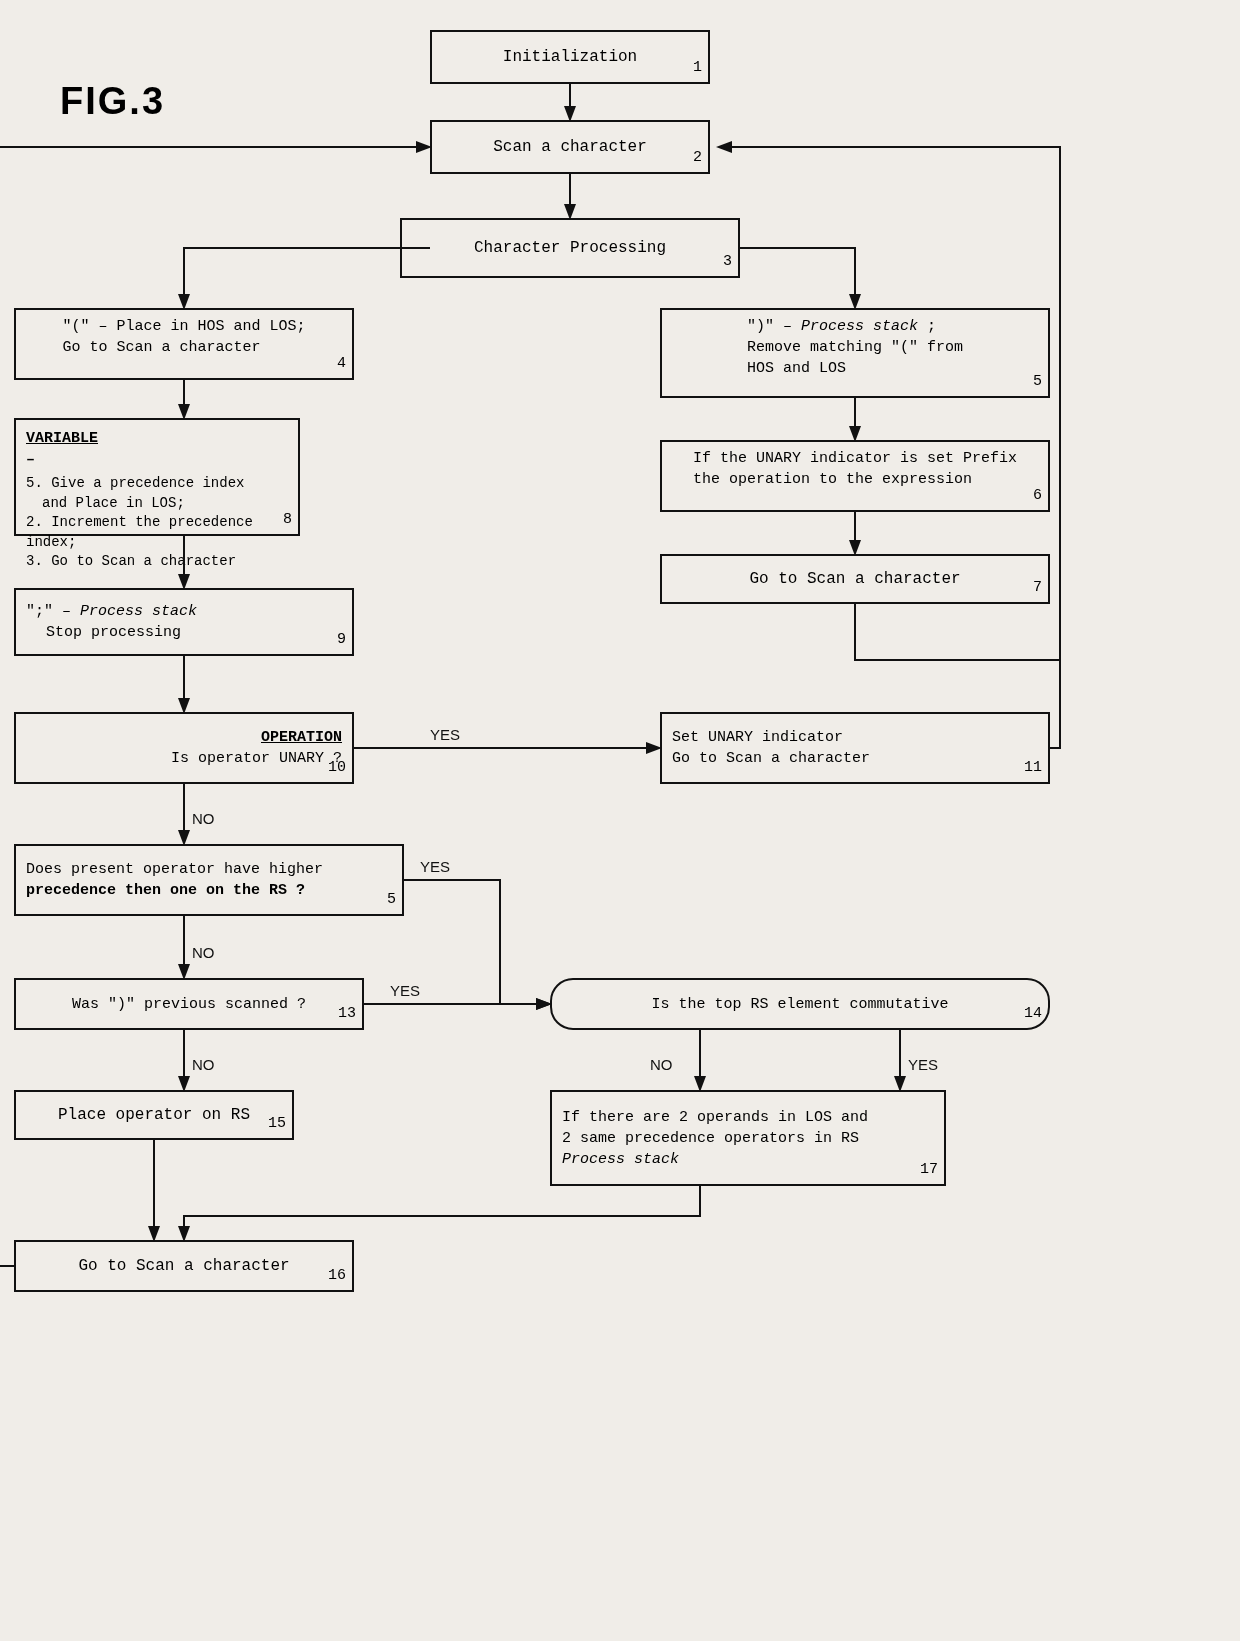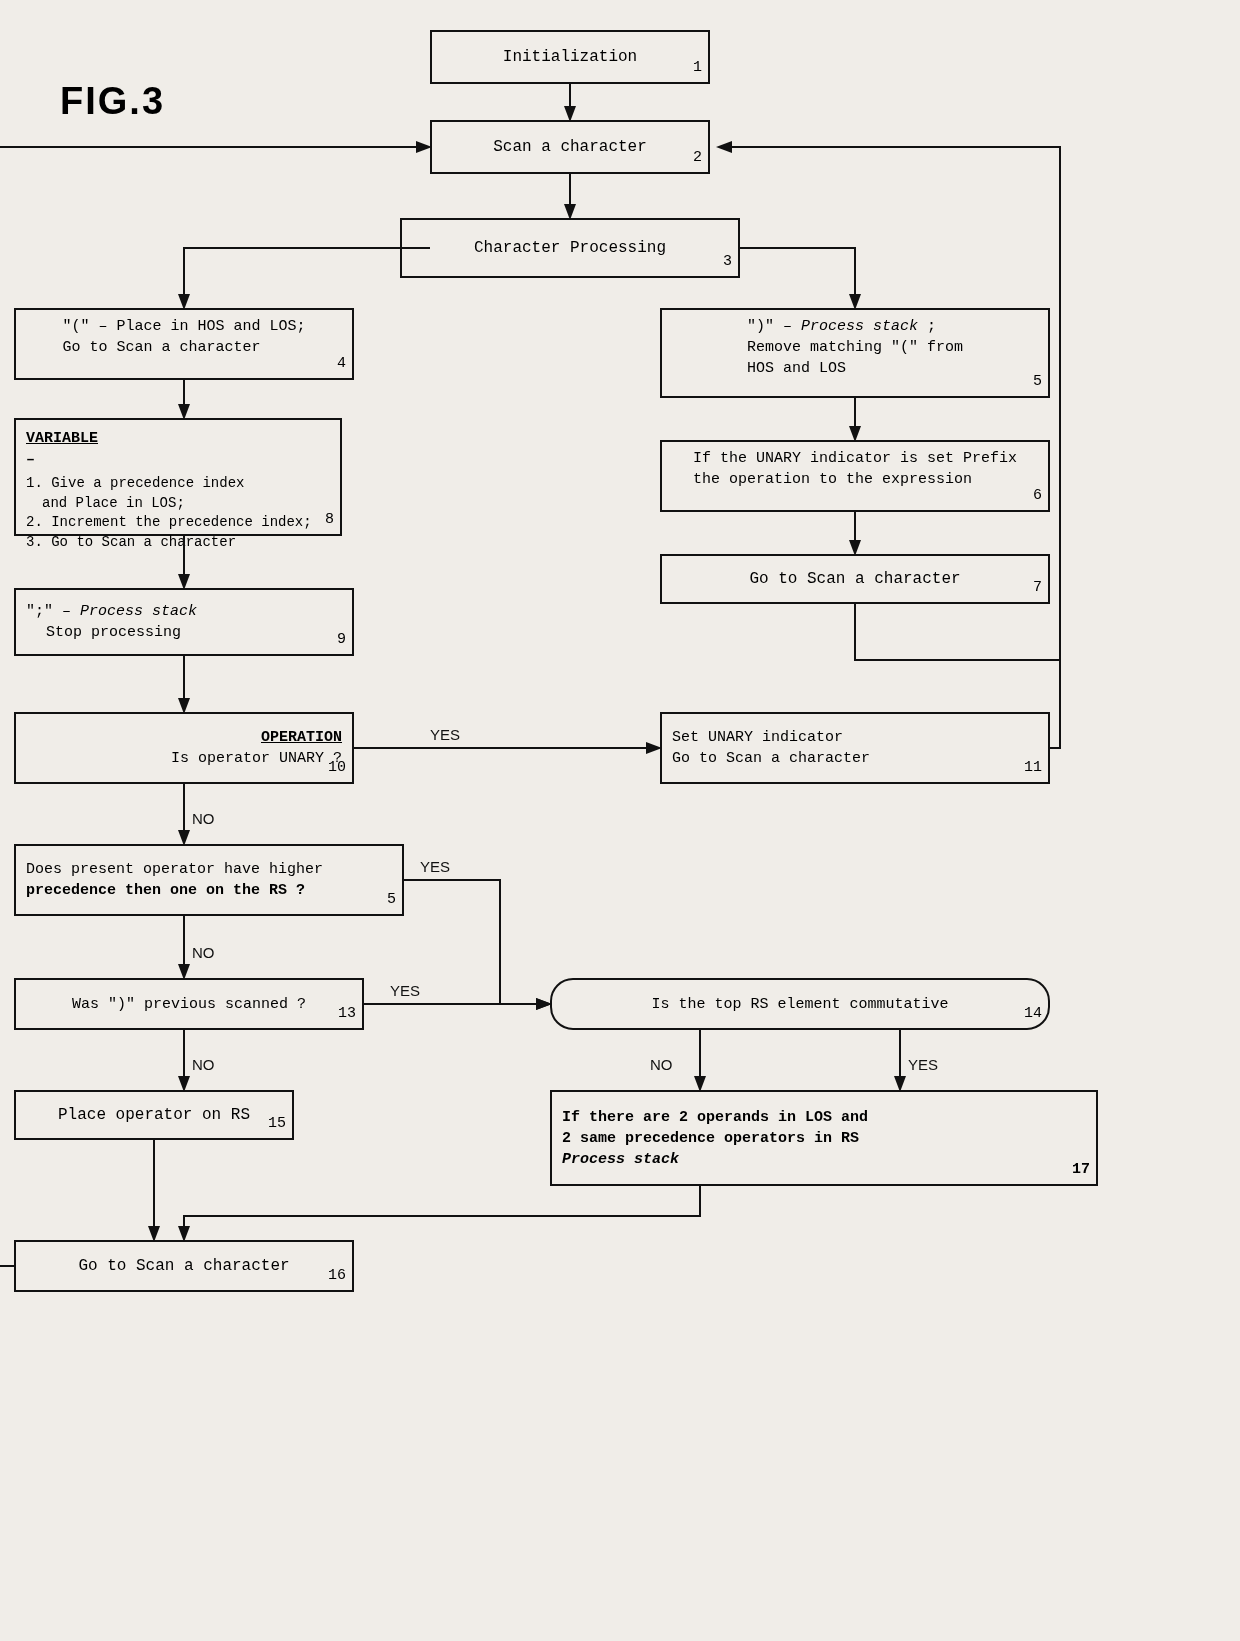--- a/index.html
+++ b/index.html
@@ -102,24 +102,24 @@
     <span style="white-space:pre-line; font-size:15px;">If the UNARY indicator is set Prefix
 the operation to the expression</span>
     <span class="num">6</span>
   </div>
 
   <div class="box" style="left:660px; top:554px; width:390px; height:50px;">
     <span>Go to Scan a character</span>
     <span class="num">7</span>
   </div>
 
-  <div class="box" style="left:14px; top:418px; width:328px; height:118px; text-align:left; align-items:flex-start; flex-direction:column; justify-content:flex-start; padding:8px 10px;">
+  <div class="box" style="left:14px; top:418px; width:286px; height:118px; text-align:left; align-items:flex-start; flex-direction:column; justify-content:flex-start; padding:8px 10px;">
     <span style="font-size:15px; text-decoration:underline; font-weight:bold;">VARIABLE</span>
       <span style="font-size:15px; font-weight:bold;"> –</span>
-    <span style="font-size:14px; margin-top:4px;">1. Give a precedence index</span>
+    <span style="font-size:14px; margin-top:4px;">5. Give a precedence index</span>
     <span style="font-size:14px; padding-left:16px;">and Place in LOS;</span>
     <span style="font-size:14px;">2. Increment the precedence index;</span>
     <span style="font-size:14px;">3. Go to Scan a character</span>
     <span class="num">8</span>
   </div>
 
   <div class="box" style="left:14px; top:588px; width:340px; height:68px; text-align:left; align-items:flex-start; padding:8px 10px; flex-direction:column; justify-content:center;">
     <span style="font-size:15px;">";" – <i>Process stack</i></span>
     <span style="font-size:15px; padding-left:20px;">Stop processing</span>
     <span class="num">9</span>
@@ -156,21 +156,21 @@
   <div class="box" style="left:14px; top:1090px; width:280px; height:50px;">
     <span>Place operator on RS</span>
     <span class="num">15</span>
   </div>
 
   <div class="box" style="left:14px; top:1240px; width:340px; height:52px;">
     <span>Go to Scan a character</span>
     <span class="num">16</span>
   </div>
 
-  <div class="box" style="left:550px; top:1090px; width:548px; height:96px; text-align:left; align-items:flex-start; padding:16px 10px; flex-direction:column; justify-content:center;font-weight:bold;">
+  <div class="box" style="left:550px; top:1090px; width:396px; height:96px; text-align:left; align-items:flex-start; padding:16px 10px; flex-direction:column; justify-content:center;">
     <span style="font-size:15px;">If there are 2 operands in LOS and</span>
     <span style="font-size:15px;">2 same precedence operators in RS</span>
     <span style="font-size:15px; font-style:italic;">Process stack</span>
     <span class="num">17</span>
   </div>
 
   <svg class="arrows-svg">
     <defs>
       <marker id="arrow" markerWidth="8" markerHeight="8" refX="6" refY="3" orient="auto">
         <path d="M0,0 L0,6 L8,3 z"></path>

